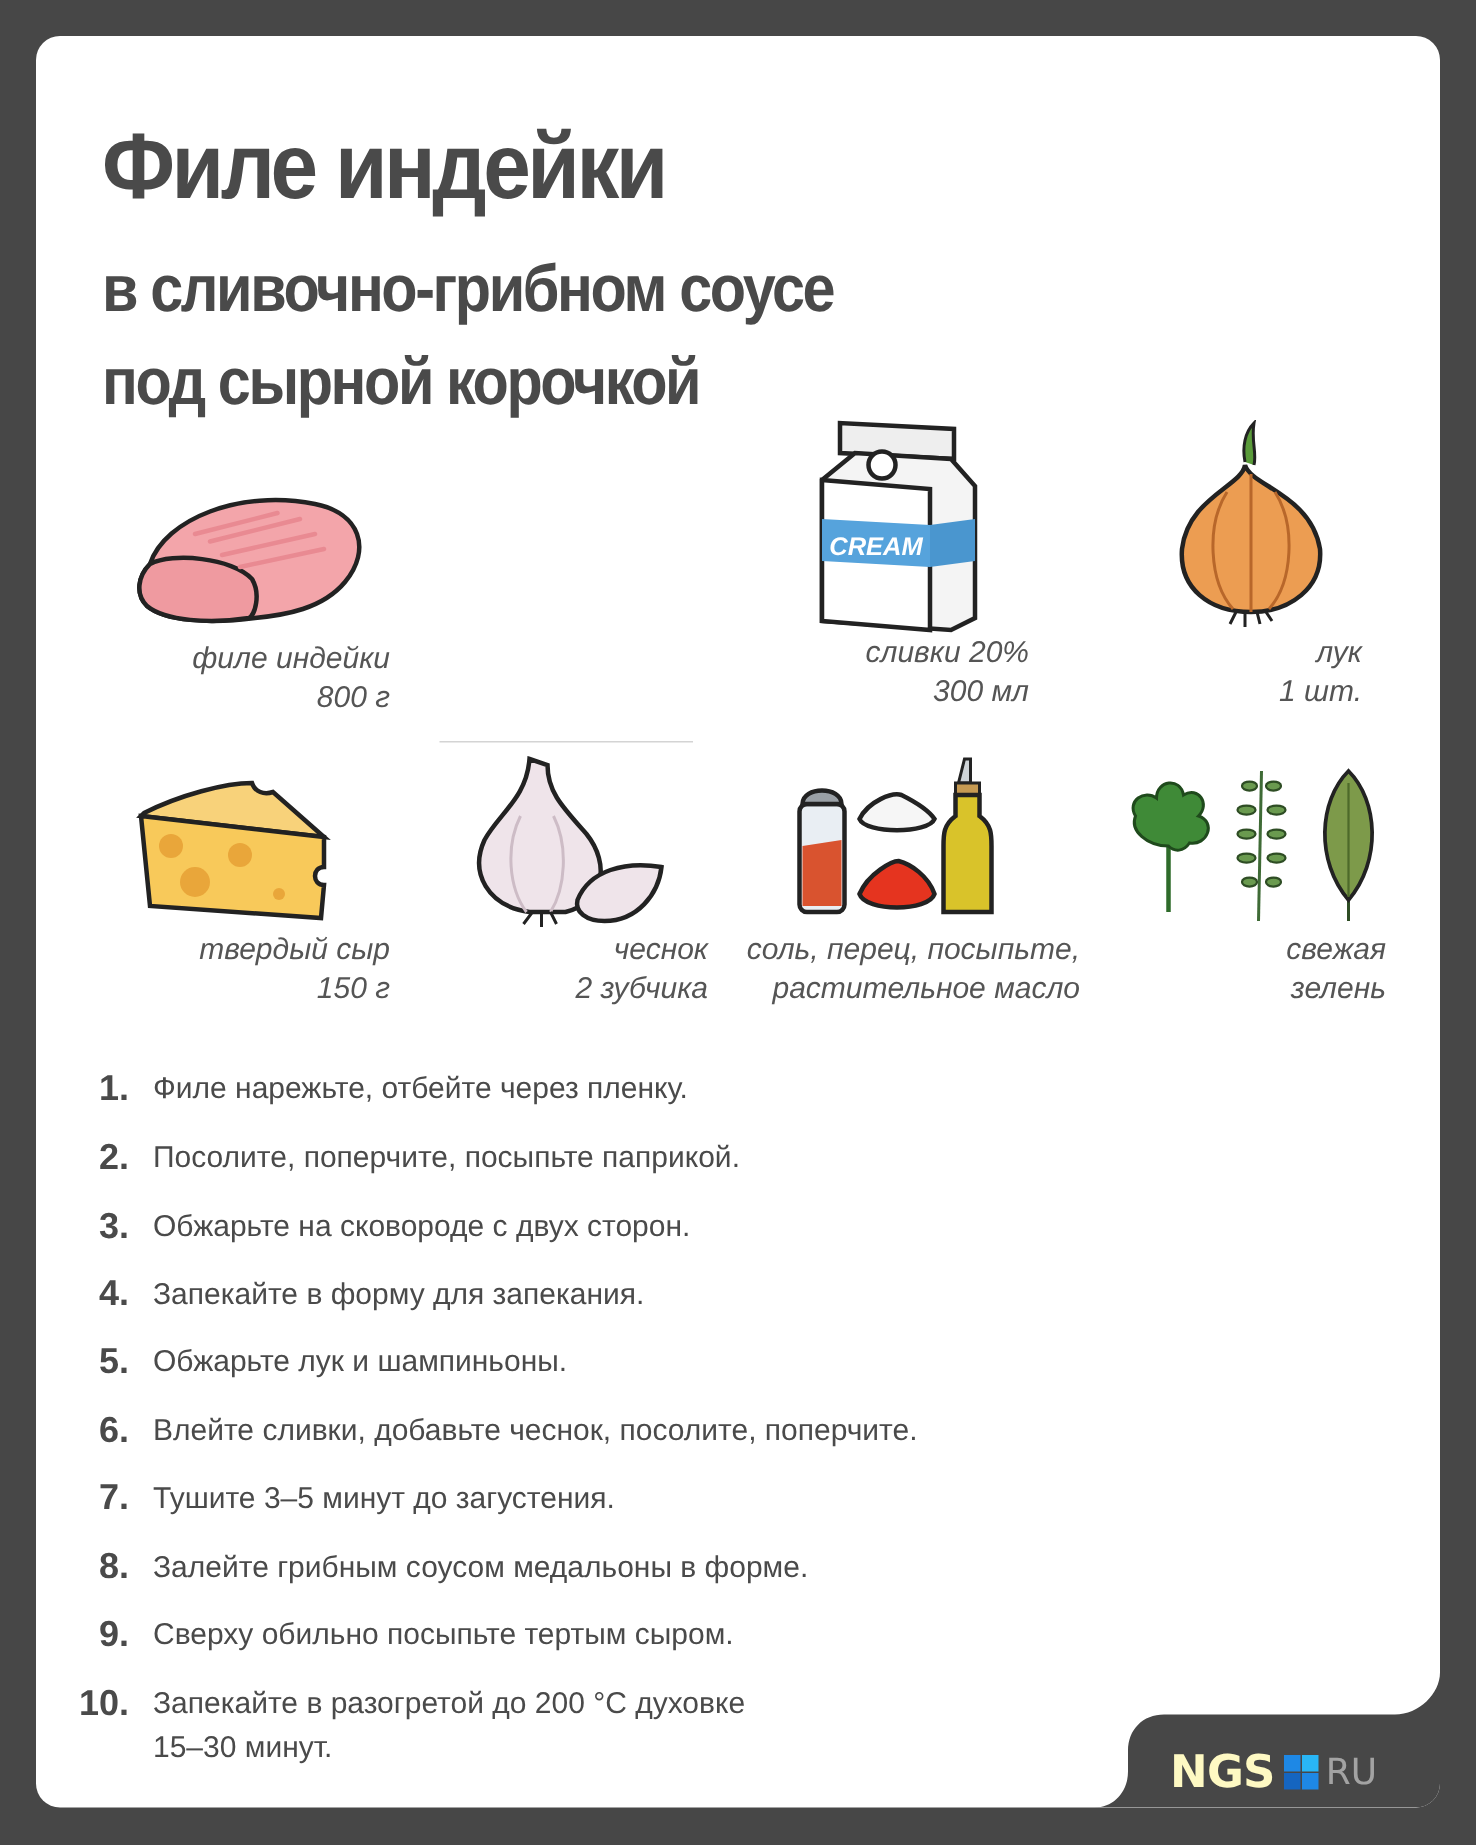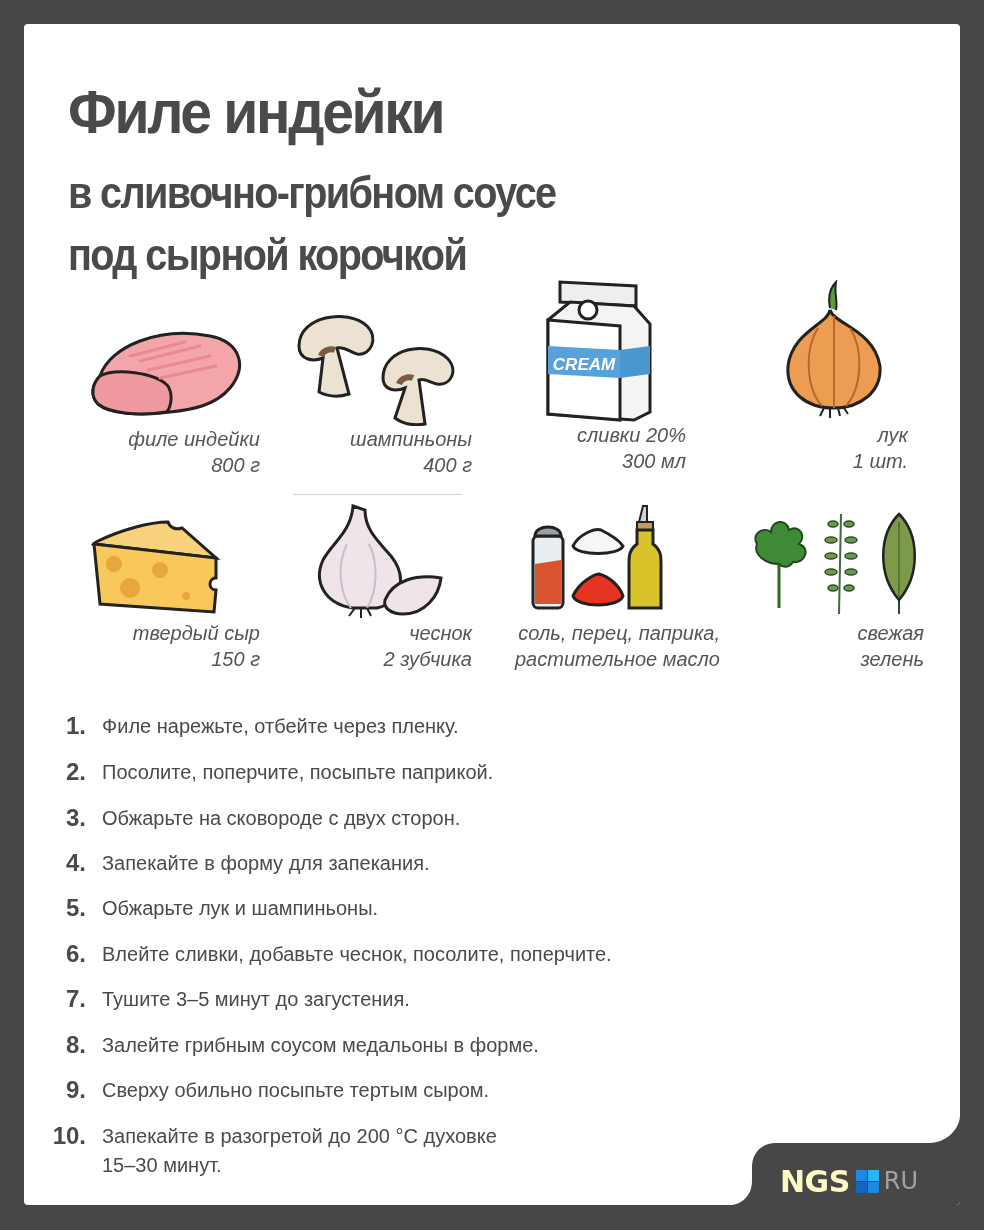--- a/index.html
+++ b/index.html
@@ -1,17 +1,17 @@
 <!DOCTYPE html>
 <html><head>
 <meta charset="utf-8">
 <style>
   html,body{margin:0;padding:0;}
   body{width:984px;height:1230px;background:#474747;position:relative;overflow:hidden;font-family:"Liberation Sans",sans-serif;color:#4a4a4a;}
-  .card{position:absolute;left:24px;top:24px;width:936px;height:1181px;background:#fff;border-radius:4px;overflow:hidden;}
+  .card{position:absolute;left:24px;top:24px;width:936px;height:1181px;background:#fff;border-radius:16px;overflow:hidden;}
   .title{position:absolute;left:44px;top:52px;margin:0;font-size:62px;font-weight:bold;letter-spacing:-2.5px;color:#4a4a4a;transform:scaleX(0.92);transform-origin:left top;white-space:nowrap;}
   .subtitle{position:absolute;left:44px;font-size:44px;font-weight:bold;letter-spacing:-1.8px;color:#4a4a4a;transform:scaleX(0.9);transform-origin:left top;white-space:nowrap;margin:0;}
   .sub1{top:144px;}
   .sub2{top:206px;}
   .ing{position:absolute;text-align:right;font-style:italic;}
   .ing svg{display:block;margin:0 auto;}
   .ing .lbl{font-size:20px;line-height:26px;color:#555;white-space:nowrap;}
   .divider{position:absolute;left:269px;top:470px;width:169px;height:1px;background:#d4d4d4;}
   .steps{position:absolute;left:0;top:688px;width:900px;}
   .step{position:absolute;left:0;display:flex;}
@@ -34,30 +34,20 @@
   <div class="ing" style="left:36px;top:282px;width:200px;">
     <svg width="180" height="120" viewBox="0 0 180 120">
       <path d="M30 70 C40 40,90 20,140 30 C170 36,178 60,160 82 C145 100,120 104,100 106 C70 110,40 108,28 98 C20 90,22 78,30 70Z" fill="#f3a5aa" stroke="#222" stroke-width="3"></path>
       <path d="M30 70 C45 62,85 66,98 80 C104 90,100 104,96 106 C70 110,40 108,28 98 C20 90,22 78,30 70Z" fill="#ef9aa0" stroke="#222" stroke-width="3"></path>
       <path d="M70 55 L130 40 M78 64 L140 50 M90 72 L146 60 M60 50 L115 36" stroke="#e98a92" stroke-width="3" stroke-linecap="round"></path>
     </svg>
     <div class="lbl">филе индейки</div>
     <div class="lbl">800 г</div>
   </div>
 
-  <div class="ing" style="left:258px;top:282px;width:190px;">
-    <svg width="180" height="120" viewBox="0 0 180 120">
-      <path d="M12 40 C12 10,60 2,80 20 C92 32,84 50,70 48 C62 46,58 40,50 42 L62 88 C50 92,40 90,32 86 L36 52 C26 56,12 54,12 40Z" fill="#ece2d2" stroke="#222" stroke-width="3"></path>
-      <path d="M34 50 C36 44,44 42,48 44" fill="none" stroke="#7a5a40" stroke-width="6"></path>
-      <path d="M96 72 C96 42,140 34,160 52 C172 64,164 80,150 78 C142 76,138 72,132 74 L138 118 C126 120,116 118,108 112 L118 82 C108 86,96 84,96 72Z" fill="#ece2d2" stroke="#222" stroke-width="3"></path>
-      <path d="M112 78 C114 72,122 70,126 72" fill="none" stroke="#7a5a40" stroke-width="6"></path>
-    </svg>
-    <div class="lbl">шампиньоны</div>
-    <div class="lbl">400 г</div>
-  </div>
 
   <div class="ing" style="left:490px;top:248px;width:172px;">
     <svg width="120" height="150" viewBox="0 0 120 150">
       <path d="M20 30 L20 10 L96 14 L96 34Z" fill="#eee" stroke="#222" stroke-width="3"></path>
       <path d="M8 48 L30 30 L94 34 L110 52 L110 140 L94 148 L8 142Z" fill="#f4f4f4" stroke="#222" stroke-width="3"></path>
       <path d="M8 48 L80 54 L80 148 L8 142Z" fill="#fff" stroke="#222" stroke-width="3"></path>
       <path d="M8 74 L80 78 L80 106 L8 102Z" fill="#56a3dc"></path>
       <path d="M80 78 L110 74 L110 102 L80 106Z" fill="#4a96cf"></path>
       <circle cx="48" cy="38" r="9" fill="#fff" stroke="#222" stroke-width="3"></circle>
       <text x="44" y="98" text-anchor="middle" font-size="17" font-weight="bold" fill="#fff" font-family="Liberation Sans, sans-serif">CREAM</text>
@@ -107,21 +97,21 @@
     <svg width="150" height="116" viewBox="0 0 150 116">
       <rect x="8" y="32" width="30" height="72" rx="5" fill="#e9eef3" stroke="#222" stroke-width="3"></rect>
       <path d="M10 60 L36 56 L36 100 L10 100Z" fill="#d9532f"></path>
       <path d="M10 32 C10 20,36 20,36 32Z" fill="#9aa0a6" stroke="#222" stroke-width="3"></path>
       <path d="M48 42 C54 30,70 24,76 26 C84 30,94 36,98 42 C94 52,52 52,48 42Z" fill="#f6f6f6" stroke="#222" stroke-width="3"></path>
       <path d="M48 92 C54 78,70 70,74 70 C82 72,94 80,98 92 C94 104,52 104,48 92Z" fill="#e5341f" stroke="#222" stroke-width="3"></path>
       <path d="M118 2 L122 2 L122 18 L114 18 Z" fill="#cfd4d8" stroke="#222" stroke-width="2"></path>
       <rect x="112" y="18" width="16" height="8" fill="#c69a52" stroke="#222" stroke-width="2"></rect>
       <path d="M112 26 L112 40 C104 46,104 52,104 60 L104 104 L136 104 L136 60 C136 52,136 46,128 40 L128 26Z" fill="#d9c32a" stroke="#222" stroke-width="3"></path>
     </svg>
-    <div class="lbl">соль, перец, паприка,</div>
+    <div class="lbl">соль, перец, посыпьте,</div>
     <div class="lbl">растительное масло</div>
   </div>
 
   <div class="ing" style="left:720px;top:480px;width:180px;">
     <svg width="170" height="116" viewBox="0 0 170 116">
       <path d="M30 104 L30 56" stroke="#2e6b2a" stroke-width="3"></path>
       <path d="M30 60 C16 60,4 50,8 40 C2 30,14 22,22 28 C22 16,38 14,40 26 C50 20,58 32,50 40 C62 44,56 60,44 58 C40 64,34 64,30 60Z" fill="#3f8a37" stroke="#1f4a1c" stroke-width="2"></path>
       <path d="M90 110 L92 10" stroke="#3f6b36" stroke-width="2"></path>
       <g fill="#6a9a4f" stroke="#2e4d24" stroke-width="1.5">
         <ellipse cx="84" cy="20" rx="5" ry="3"></ellipse>

